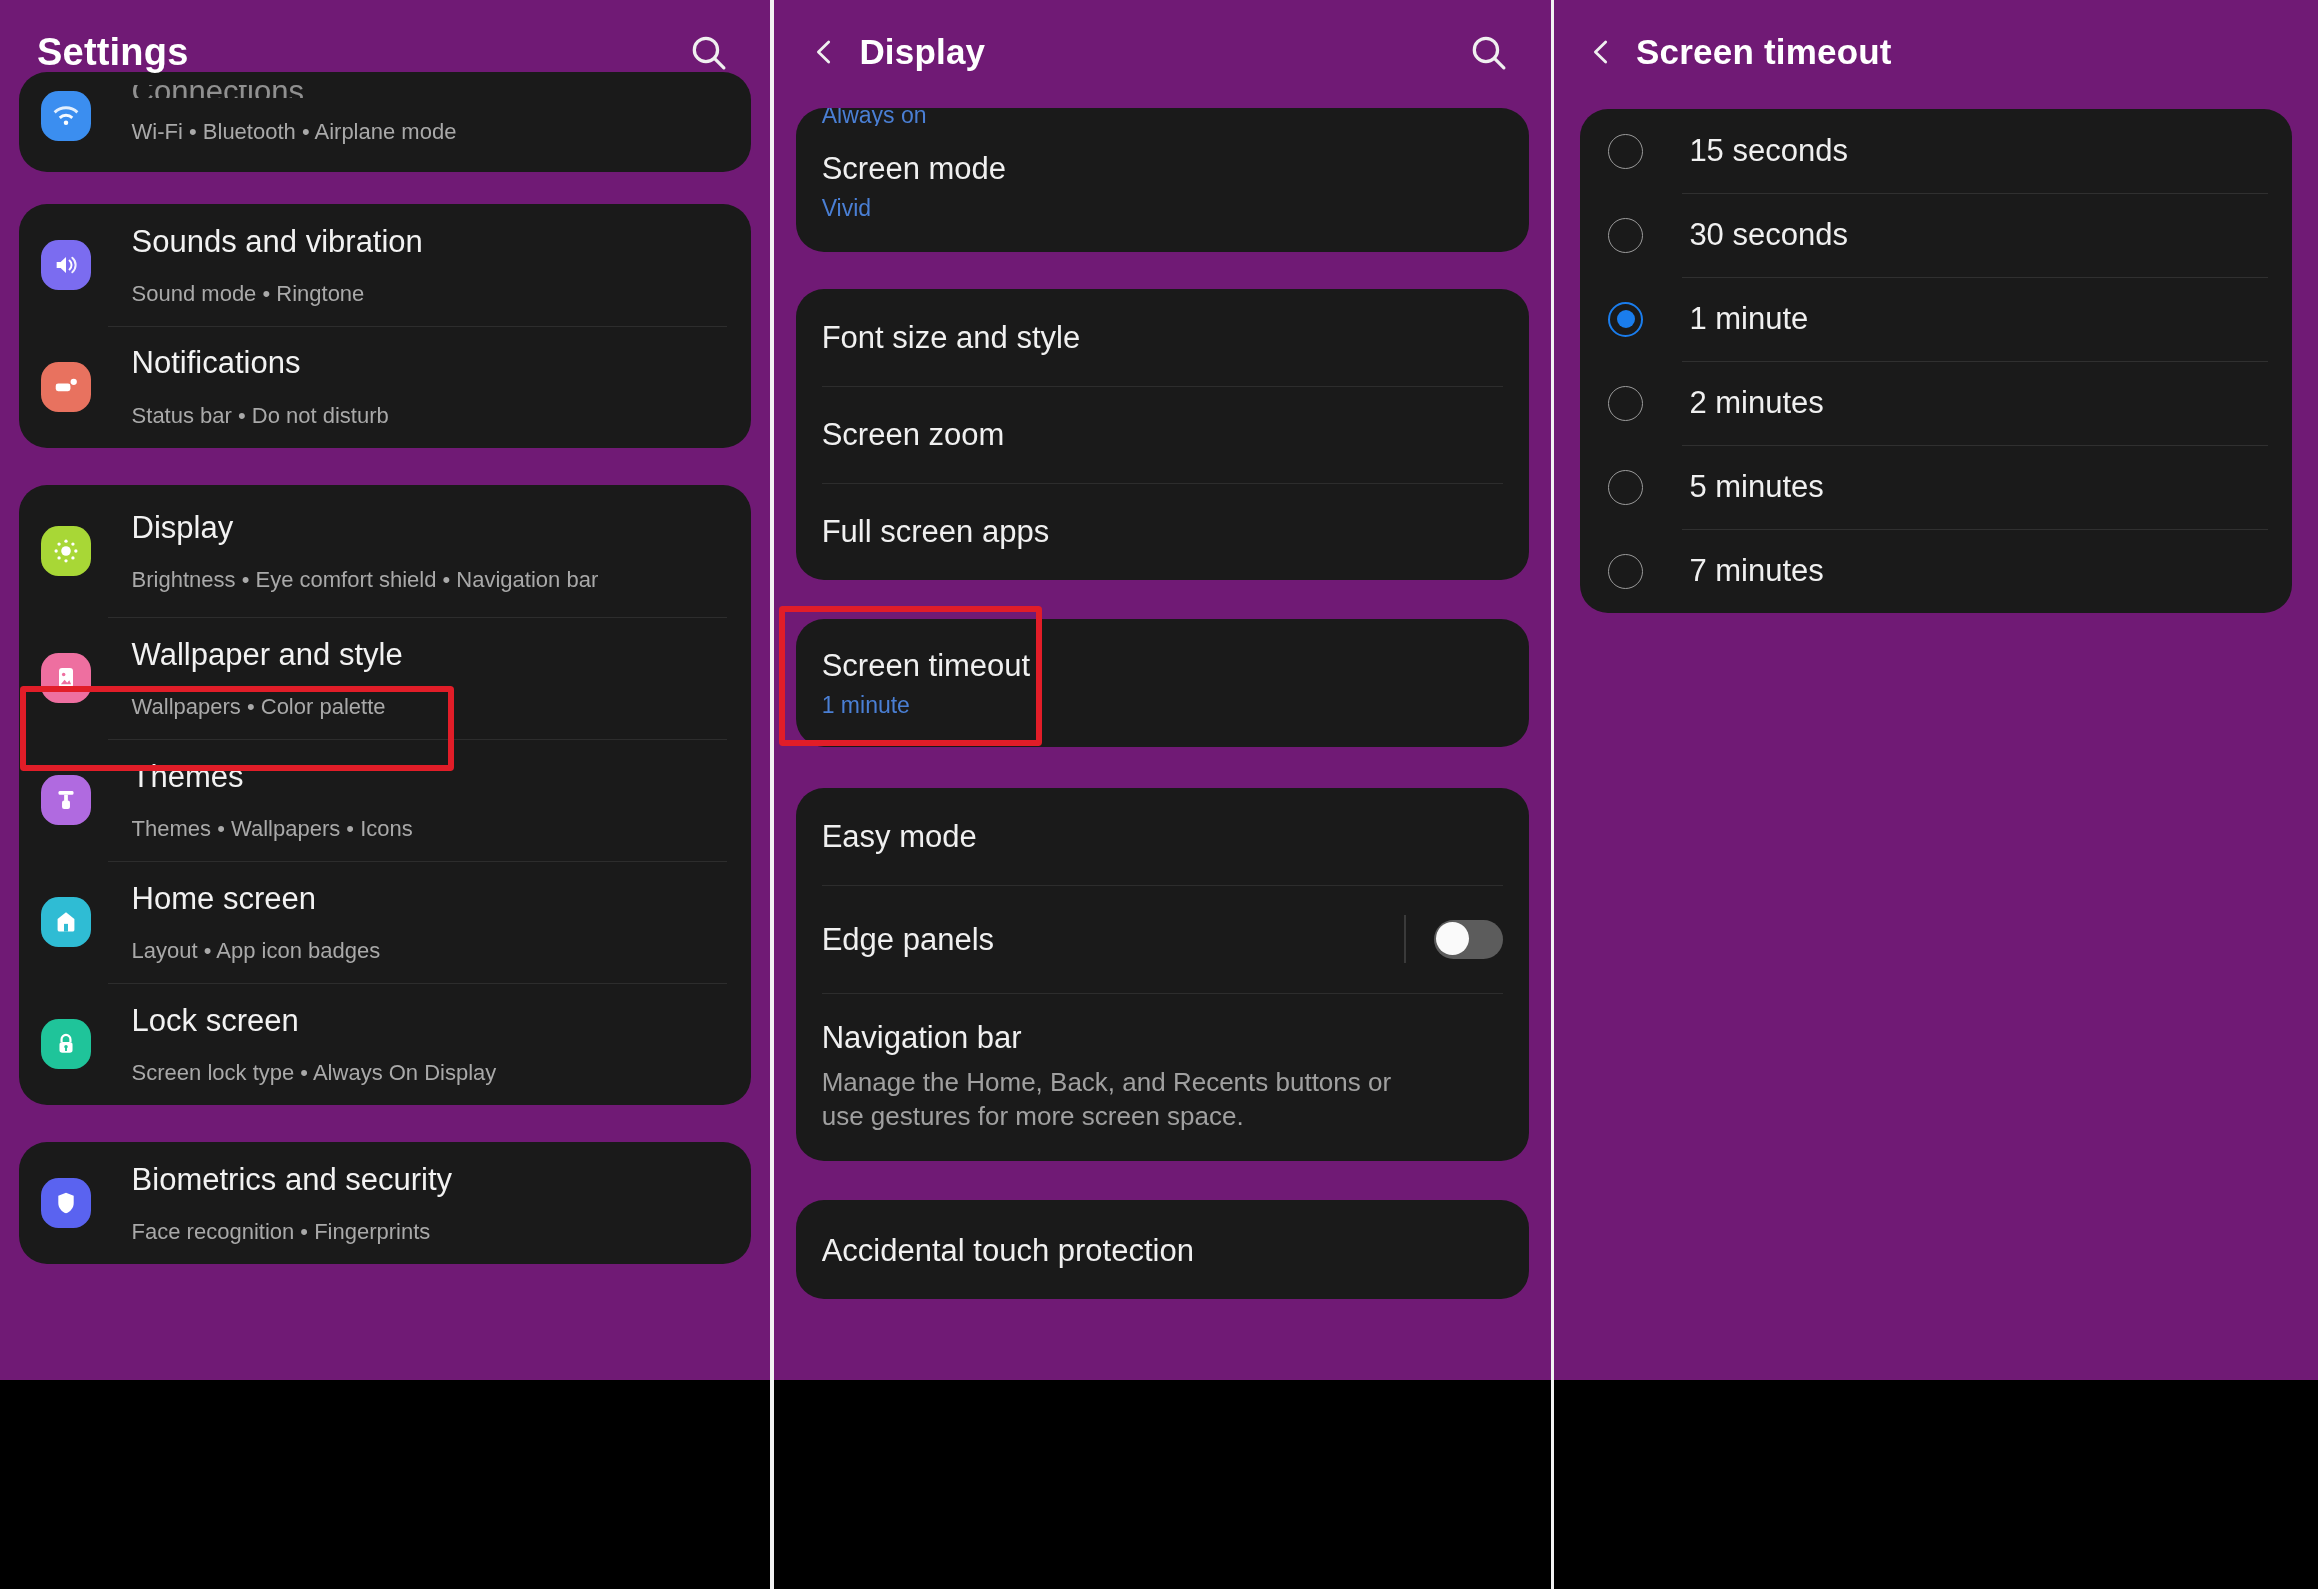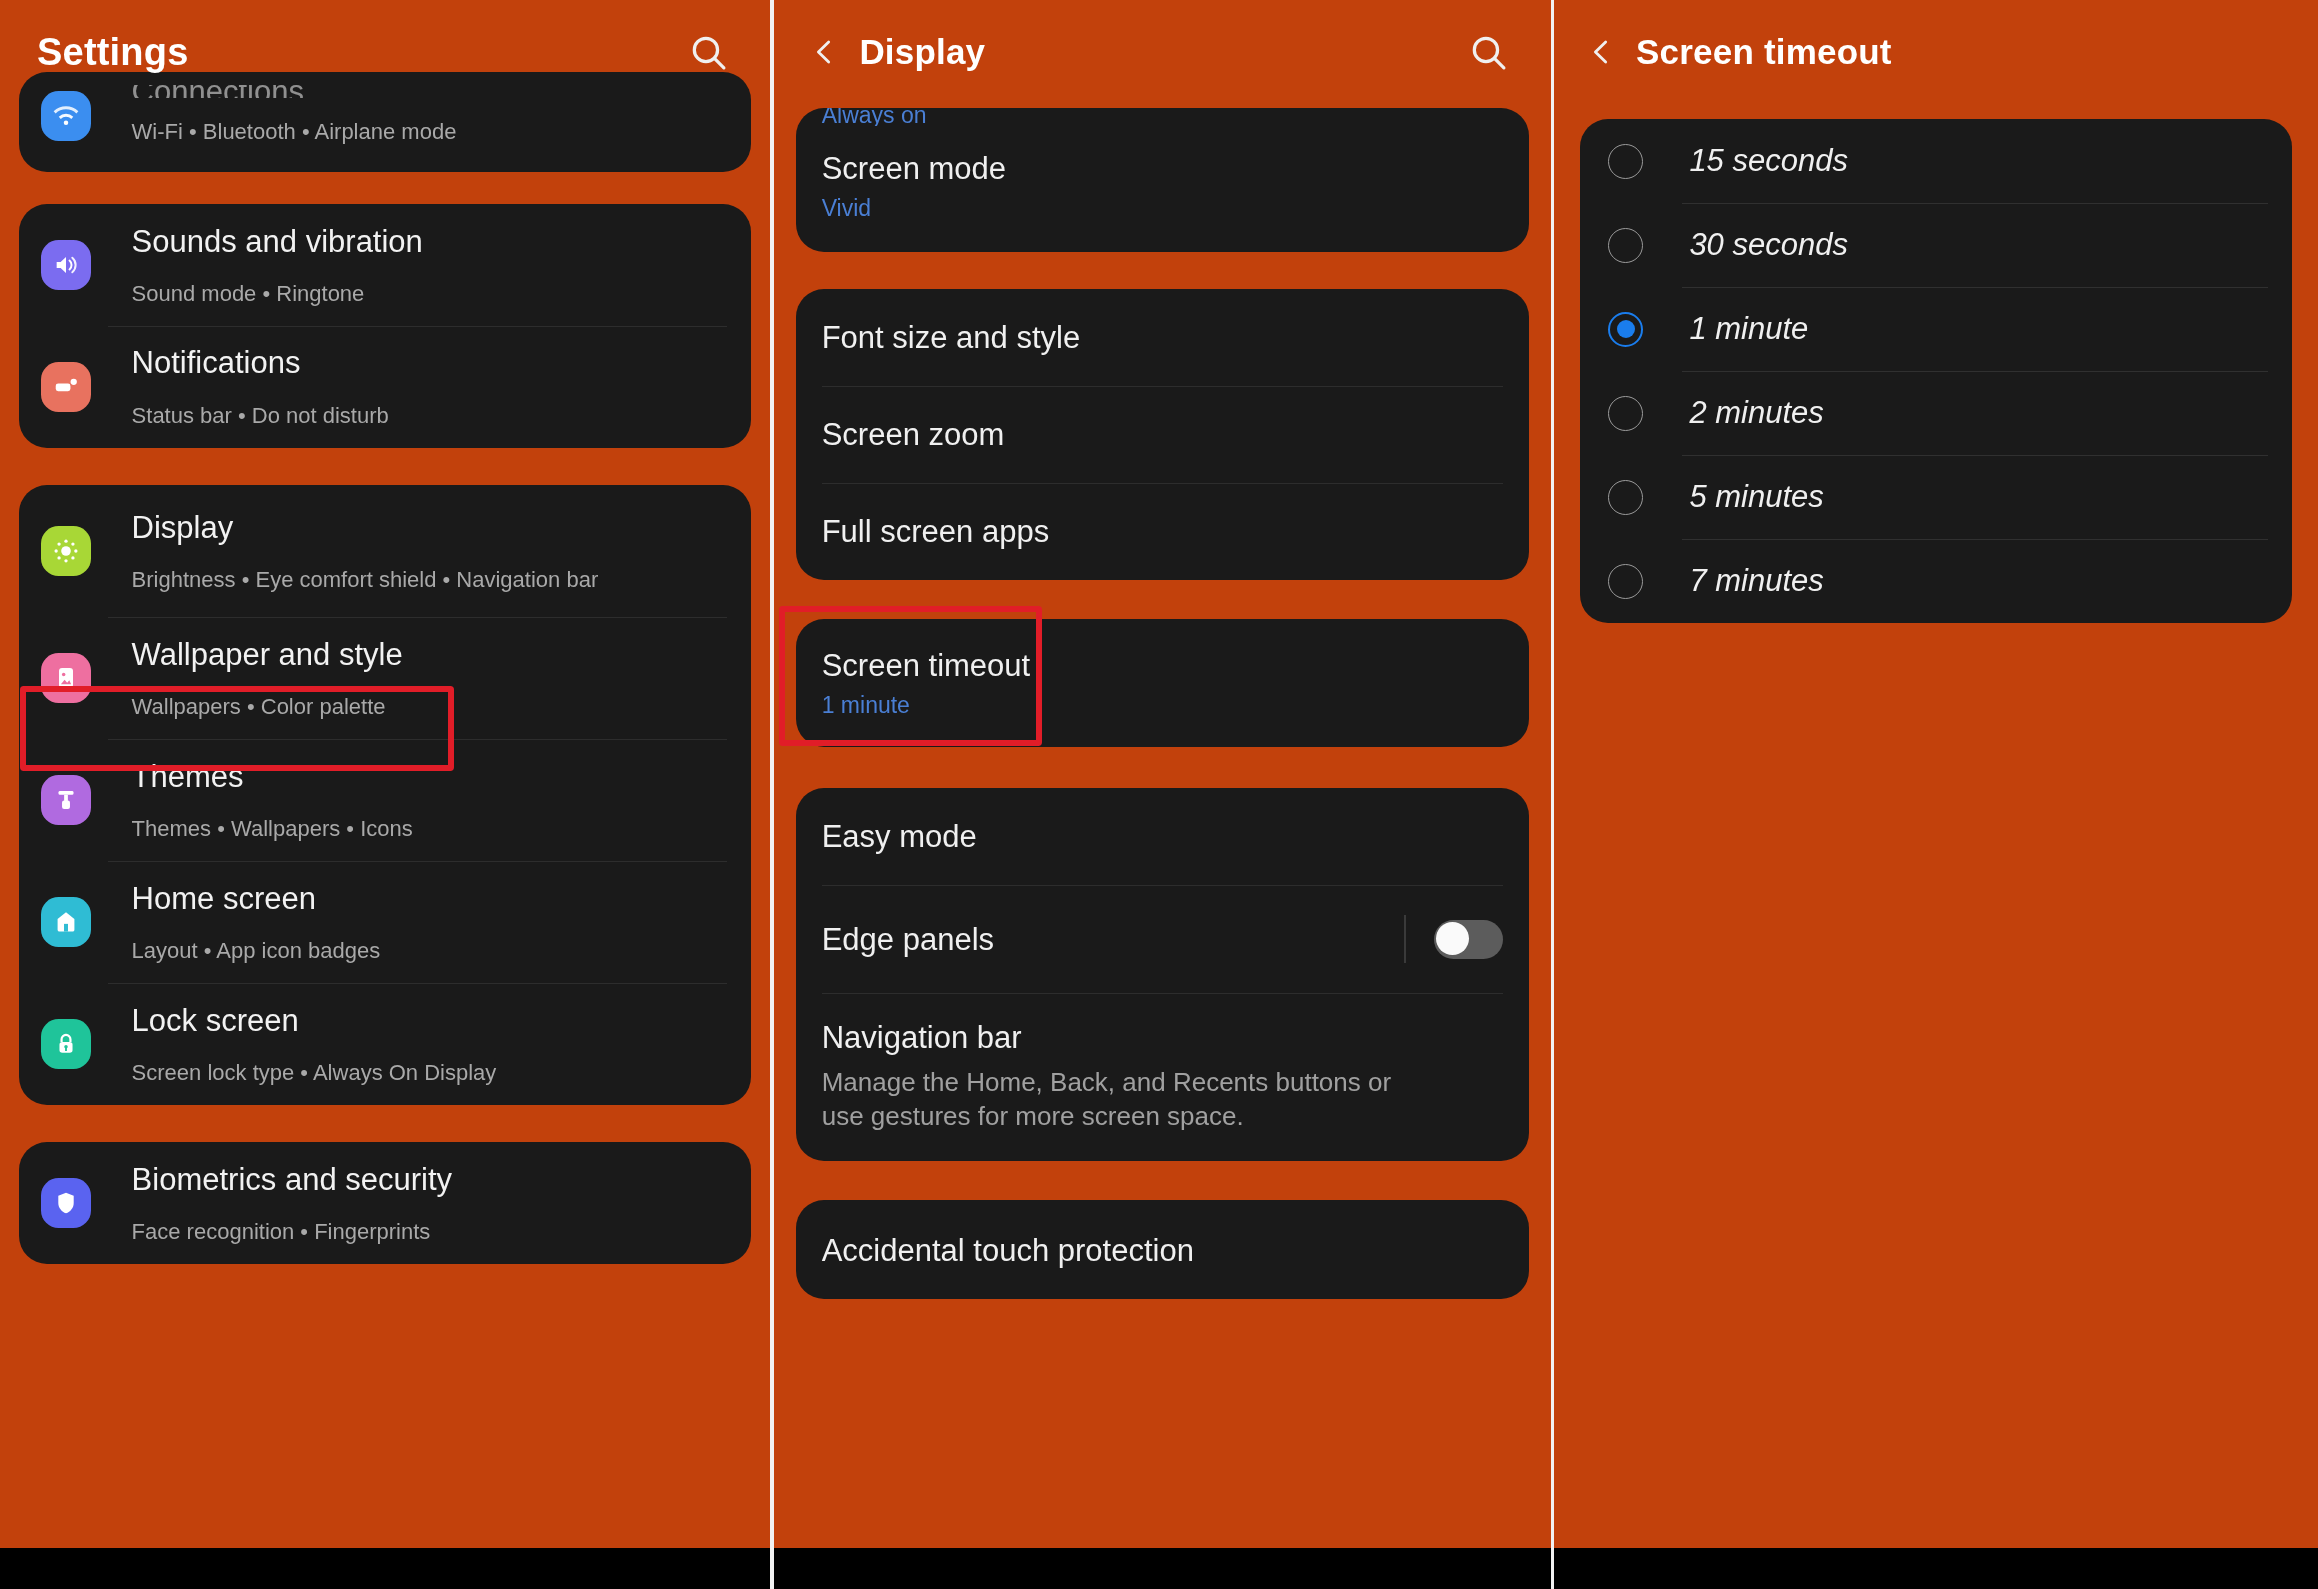--- a/index.html
+++ b/index.html
@@ -5,21 +5,21 @@
   * { margin:0; padding:0; box-sizing:border-box; }
   html,body {
     width:2319px; height:1590px;
     background:#000;
     font-family:"Liberation Sans", sans-serif;
     overflow:hidden;
   }
   .stage { position:relative; width:2319px; height:1590px; background:#000; display:flex; }
 
   
-  .panel { position:relative; height:1548px; background:#c2410c; overflow:hidden; }
+  .panel { position:relative; height:1380px; background:#701a75; overflow:hidden; }
   .panel.left   { width:770px; }
   .panel.middle { width:777px; }
   .panel.right  { width:764px; }
 
   .vdivider { width:3.7px; height:1590px; background:#f2f2f2; flex:0 0 auto; }
 
   
   .appbar { display:flex; align-items:center; height:104px; padding:0 37px; }
   .appbar.sub { padding-left:32px; }
   .appbar .title {
@@ -363,21 +363,21 @@
 
     <div class="appbar sub" style="padding-left:28px;">
       <div class="chev">
         <svg width="32" height="32" viewBox="0 0 24 24" fill="none" stroke="#f0f0f0" stroke-width="2.1" stroke-linecap="round" stroke-linejoin="round">
           <polyline points="15.5,4.5 7.8,12 15.5,19.5"></polyline>
         </svg>
       </div>
       <div class="title">Screen timeout</div>
     </div>
 
-    <div class="card" style="margin-top:15px;font-style:italic;">
+    <div class="card" style="margin-top:5px;">
       <div class="rrow">
         <div class="radio"></div>
         <div class="lbl">15 seconds</div>
       </div>
       <div class="rrow">
         <div class="radio"></div>
         <div class="lbl">30 seconds</div>
       </div>
       <div class="rrow">
         <div class="radio on"></div>

